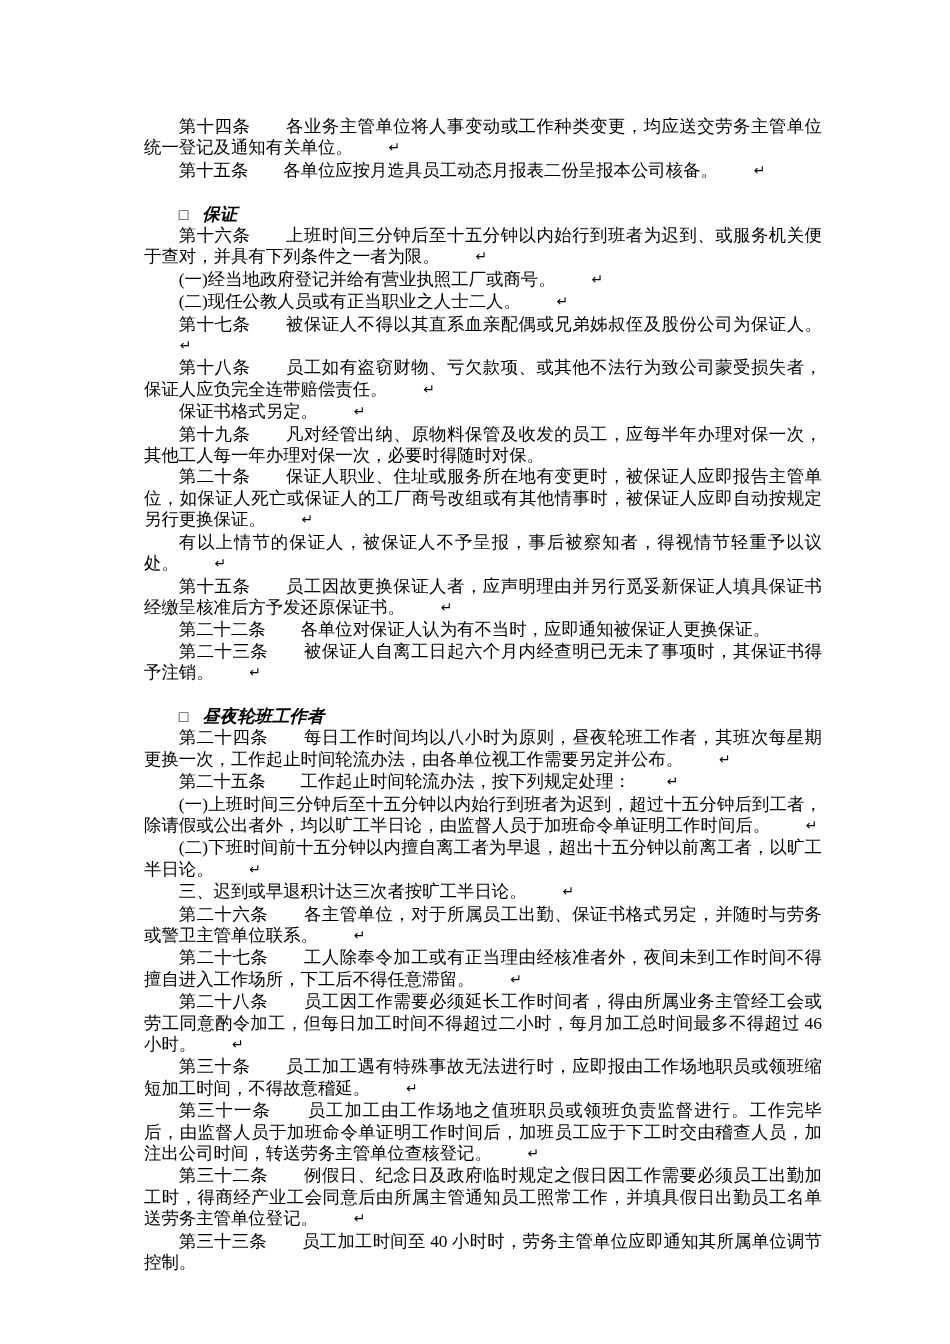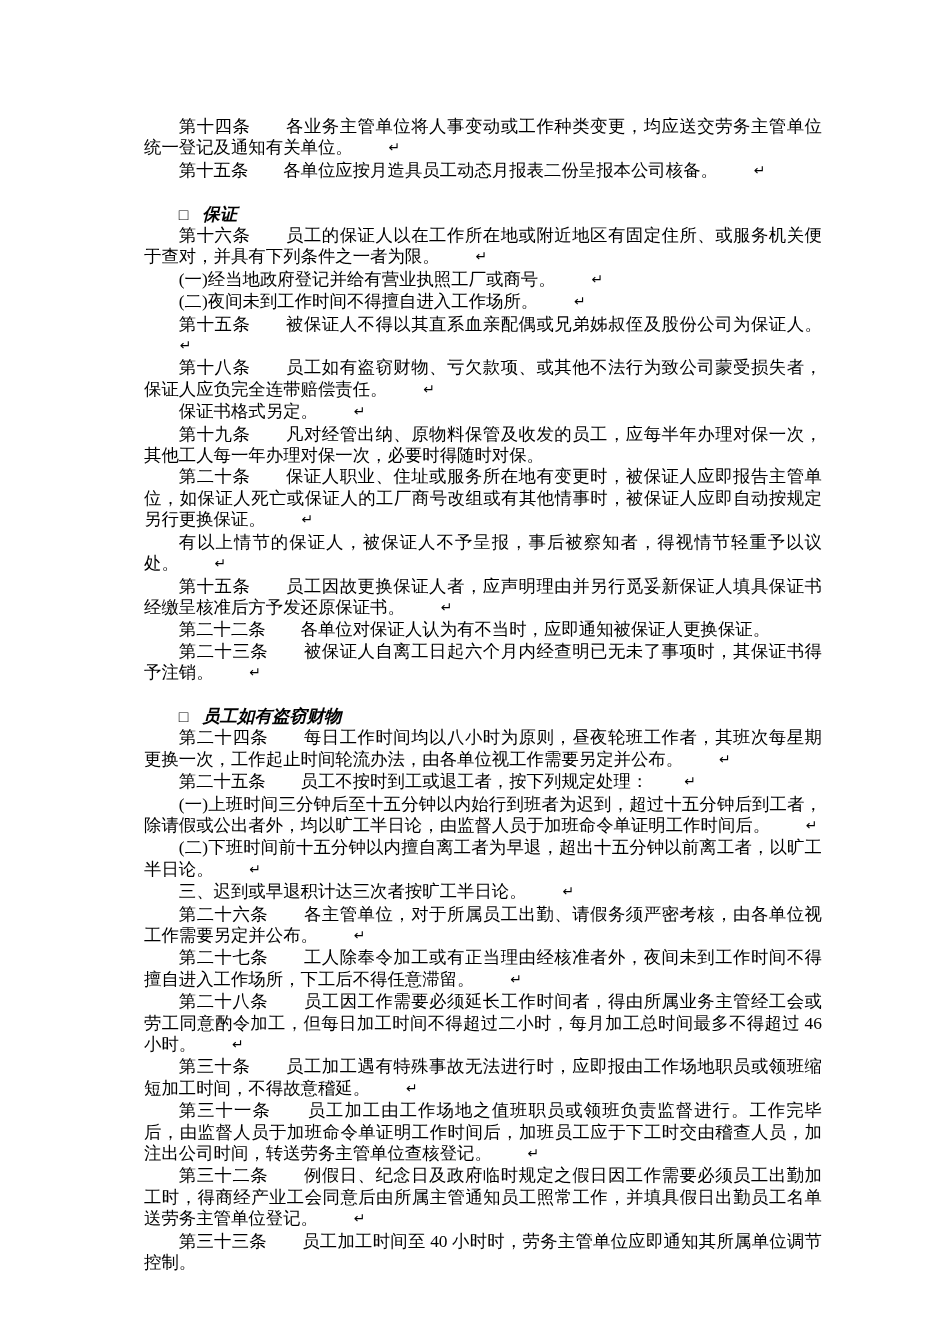--- a/index.html
+++ b/index.html
@@ -55,40 +55,40 @@
 </style>
 </head>
 <body>
 
 <div class="page">
   <div class="doc">
       <div class="block p"><span>第十四条　　各业务主管单位将人事变动或工作种类变更，均应送交劳务主管单位统一登记及通知有关单位。</span><span class="pmark">↵</span></div>
       <div class="block p"><span>第十五条　　各单位应按月造具员工动态月报表二份呈报本公司核备。</span><span class="pmark">↵</span></div>
       <div class="block spacer"></div>
       <div class="block heading"><span class="bullet">□</span><span>保证</span></div>
-      <div class="block p"><span>第十六条　　员工的保证人以在工作所在地或附近地区有固定住所、或服务机关便于查对，并具有下列条件之一者为限。</span><span class="pmark">↵</span></div>
+      <div class="block p"><span>第十六条　　上班时间三分钟后至十五分钟以内始行到班者为迟到、或服务机关便于查对，并具有下列条件之一者为限。</span><span class="pmark">↵</span></div>
       <div class="block p"><span>(一)经当地政府登记并给有营业执照工厂或商号。</span><span class="pmark">↵</span></div>
-      <div class="block p"><span>(二)夜间未到工作时间不得擅自进入工作场所。</span><span class="pmark">↵</span></div>
-      <div class="block p"><span>第十五条　　被保证人不得以其直系血亲配偶或兄弟姊叔侄及股份公司为保证人。</span><span class="pmark">↵</span></div>
+      <div class="block p"><span>(二)现任公教人员或有正当职业之人士二人。</span><span class="pmark">↵</span></div>
+      <div class="block p"><span>第十七条　　被保证人不得以其直系血亲配偶或兄弟姊叔侄及股份公司为保证人。</span><span class="pmark">↵</span></div>
       <div class="block p"><span>第十八条　　员工如有盗窃财物、亏欠款项、或其他不法行为致公司蒙受损失者，保证人应负完全连带赔偿责任。</span><span class="pmark">↵</span></div>
       <div class="block p"><span>保证书格式另定。</span><span class="pmark">↵</span></div>
       <div class="block p"><span>第十九条　　凡对经管出纳、原物料保管及收发的员工，应每半年办理对保一次，其他工人每一年办理对保一次，必要时得随时对保。</span></div>
       <div class="block p"><span>第二十条　　保证人职业、住址或服务所在地有变更时，被保证人应即报告主管单位，如保证人死亡或保证人的工厂商号改组或有其他情事时，被保证人应即自动按规定另行更换保证。</span><span class="pmark">↵</span></div>
       <div class="block p"><span>有以上情节的保证人，被保证人不予呈报，事后被察知者，得视情节轻重予以议处。</span><span class="pmark">↵</span></div>
       <div class="block p"><span>第十五条　　员工因故更换保证人者，应声明理由并另行觅妥新保证人填具保证书经缴呈核准后方予发还原保证书。</span><span class="pmark">↵</span></div>
       <div class="block p"><span>第二十二条　　各单位对保证人认为有不当时，应即通知被保证人更换保证。</span></div>
       <div class="block p"><span>第二十三条　　被保证人自离工日起六个月内经查明已无未了事项时，其保证书得予注销。</span><span class="pmark">↵</span></div>
       <div class="block spacer"></div>
-      <div class="block heading"><span class="bullet">□</span><span>员工如有盗窃财物</span></div>
+      <div class="block heading"><span class="bullet">□</span><span>昼夜轮班工作者</span></div>
       <div class="block p"><span>第二十四条　　每日工作时间均以八小时为原则，昼夜轮班工作者，其班次每星期更换一次，工作起止时间轮流办法，由各单位视工作需要另定并公布。</span><span class="pmark">↵</span></div>
-      <div class="block p"><span>第二十五条　　员工不按时到工或退工者，按下列规定处理：</span><span class="pmark">↵</span></div>
+      <div class="block p"><span>第二十五条　　工作起止时间轮流办法，按下列规定处理：</span><span class="pmark">↵</span></div>
       <div class="block p"><span>(一)上班时间三分钟后至十五分钟以内始行到班者为迟到，超过十五分钟后到工者，除请假或公出者外，均以旷工半日论，由监督人员于加班命令单证明工作时间后。</span><span class="pmark">↵</span></div>
       <div class="block p"><span>(二)下班时间前十五分钟以内擅自离工者为早退，超出十五分钟以前离工者，以旷工半日论。</span><span class="pmark">↵</span></div>
       <div class="block p"><span>三、迟到或早退积计达三次者按旷工半日论。</span><span class="pmark">↵</span></div>
-      <div class="block p"><span>第二十六条　　各主管单位，对于所属员工出勤、请假务须严密考核，由各单位视工作需要另定并公布。</span><span class="pmark">↵</span></div>
+      <div class="block p"><span>第二十六条　　各主管单位，对于所属员工出勤、保证书格式另定，并随时与劳务或警卫主管单位联系。</span><span class="pmark">↵</span></div>
       <div class="block p"><span>第二十七条　　工人除奉令加工或有正当理由经核准者外，夜间未到工作时间不得擅自进入工作场所，下工后不得任意滞留。</span><span class="pmark">↵</span></div>
       <div class="block p"><span>第二十八条　　员工因工作需要必须延长工作时间者，得由所属业务主管经工会或劳工同意酌令加工，但每日加工时间不得超过二小时，每月加工总时间最多不得超过 46 小时。</span><span class="pmark">↵</span></div>
       <div class="block p"><span>第三十条　　员工加工遇有特殊事故无法进行时，应即报由工作场地职员或领班缩短加工时间，不得故意稽延。</span><span class="pmark">↵</span></div>
       <div class="block p"><span>第三十一条　　员工加工由工作场地之值班职员或领班负责监督进行。工作完毕后，由监督人员于加班命令单证明工作时间后，加班员工应于下工时交由稽查人员，加注出公司时间，转送劳务主管单位查核登记。</span><span class="pmark">↵</span></div>
       <div class="block p"><span>第三十二条　　例假日、纪念日及政府临时规定之假日因工作需要必须员工出勤加工时，得商经产业工会同意后由所属主管通知员工照常工作，并填具假日出勤员工名单送劳务主管单位登记。</span><span class="pmark">↵</span></div>
       <div class="block p"><span>第三十三条　　员工加工时间至 40 小时时，劳务主管单位应即通知其所属单位调节控制。</span></div>
     </div>
 </div>
 
 </body></html>

